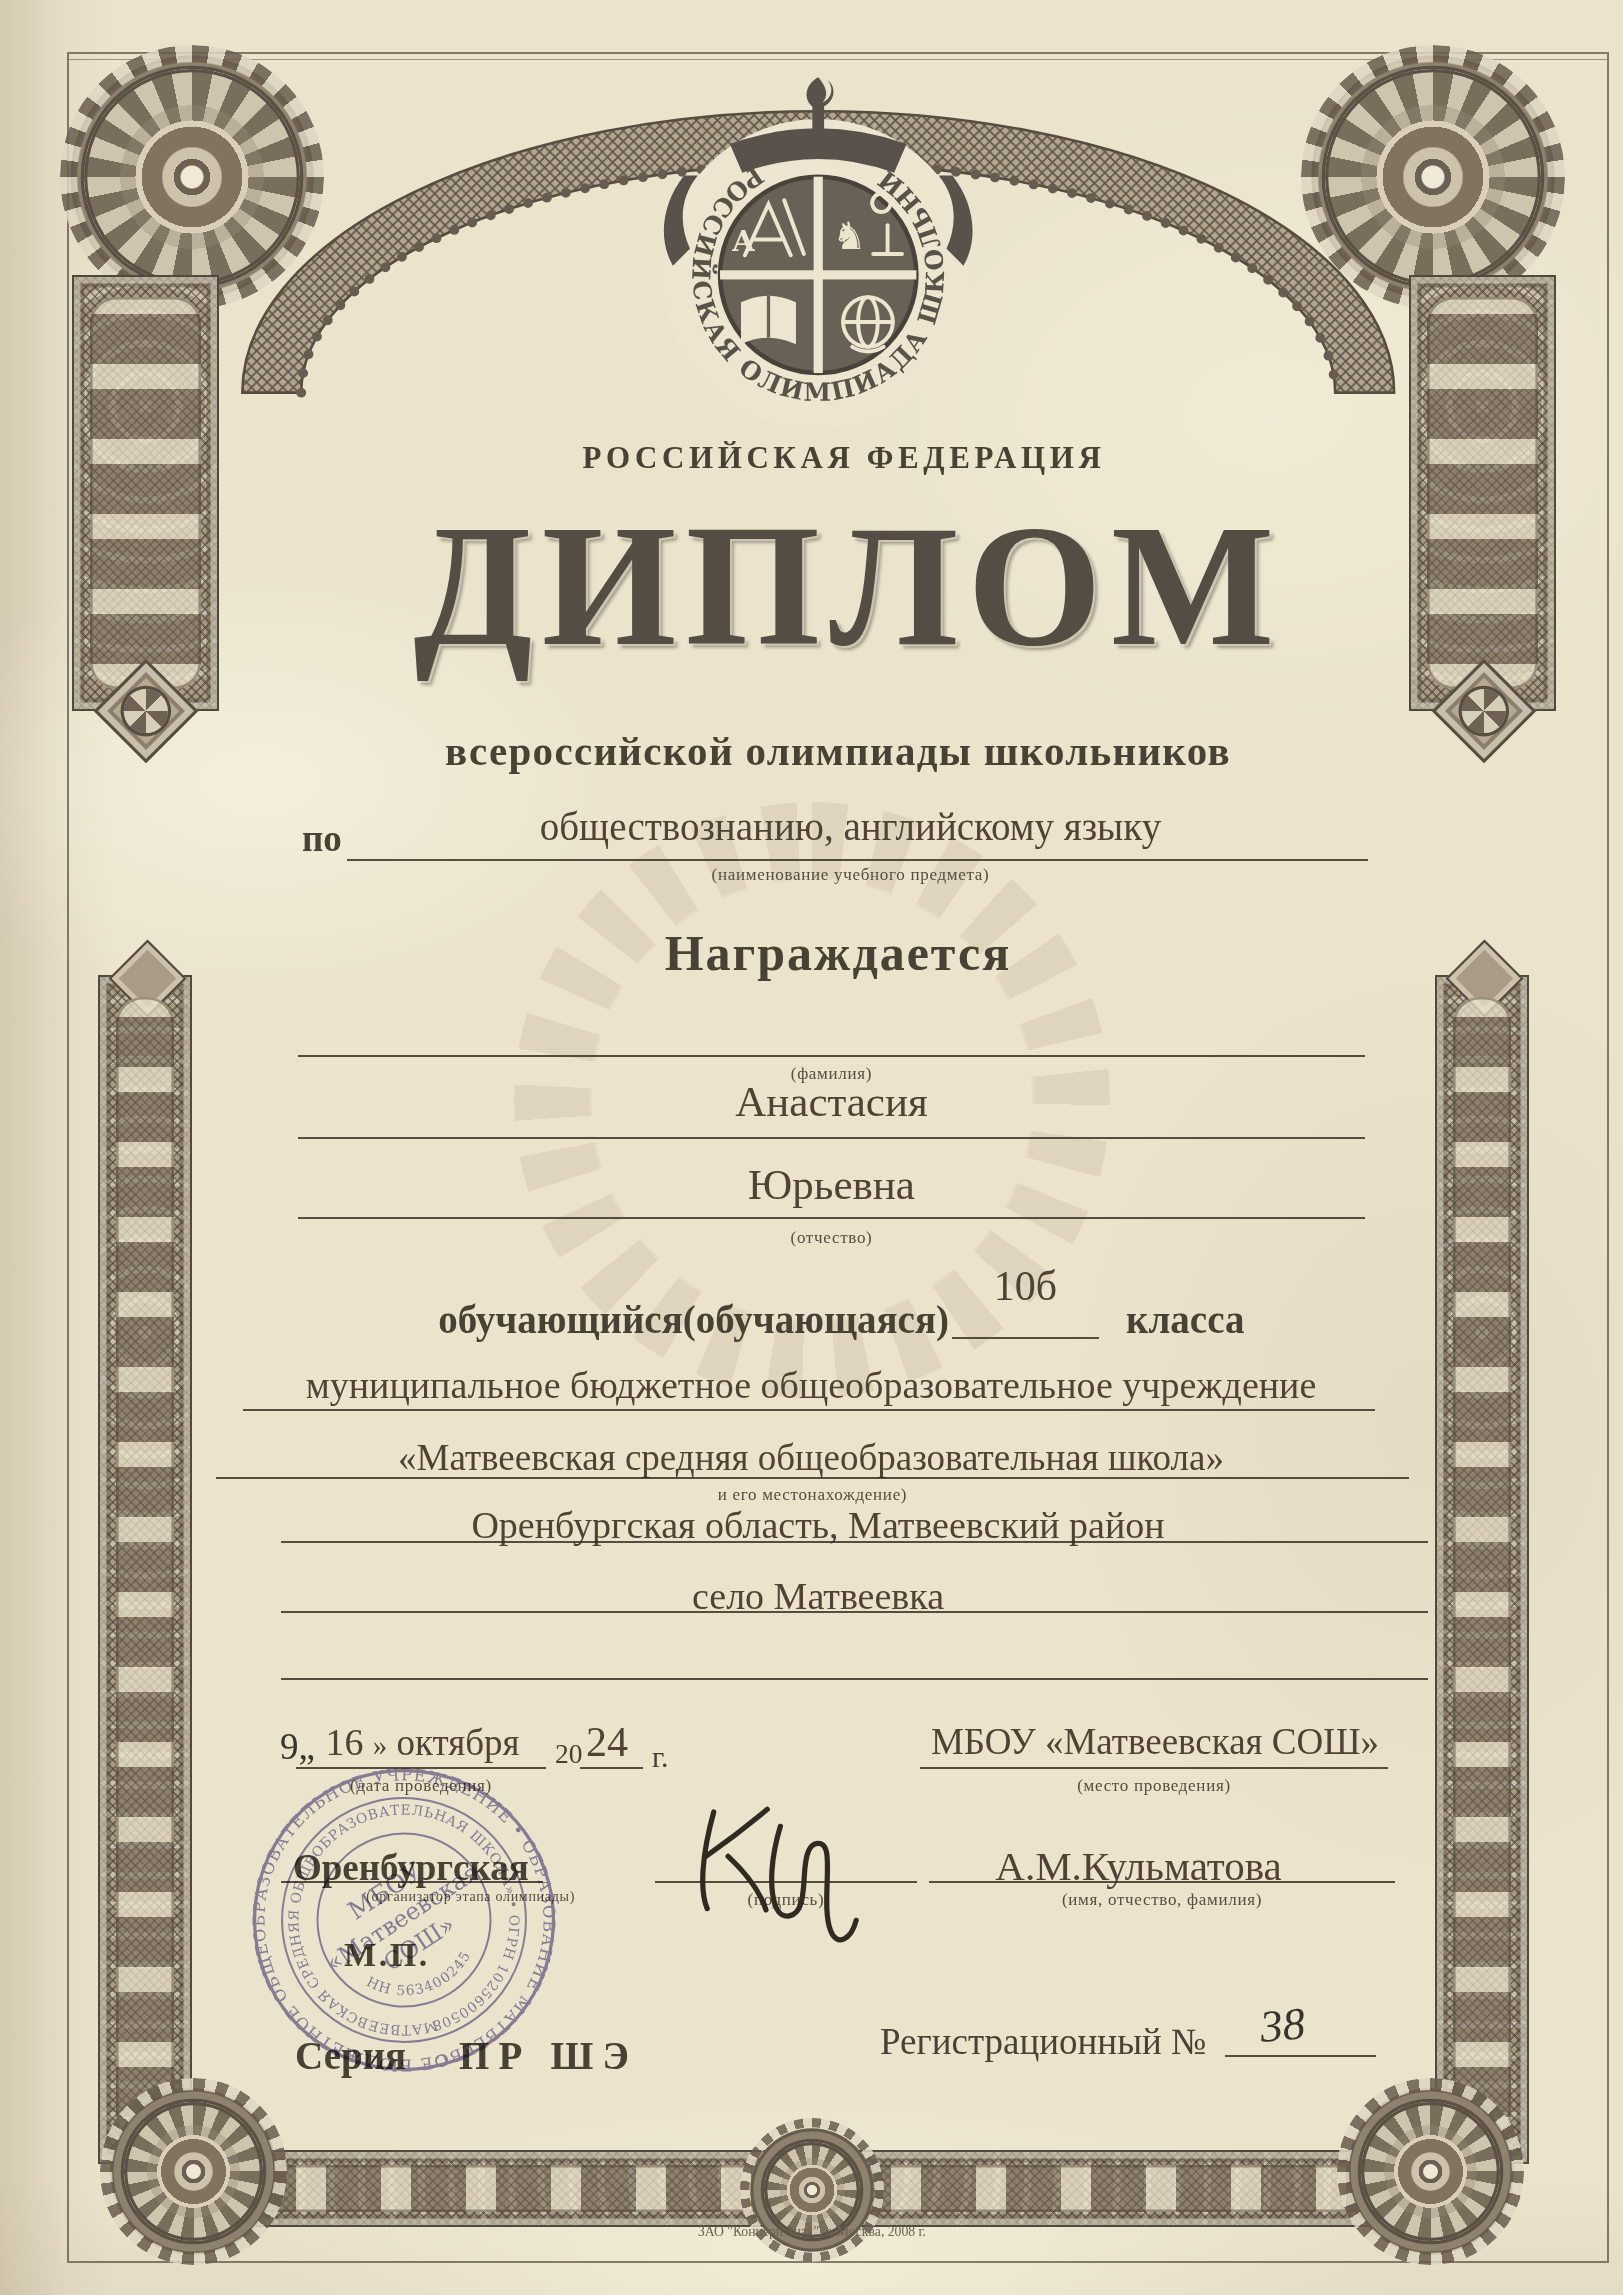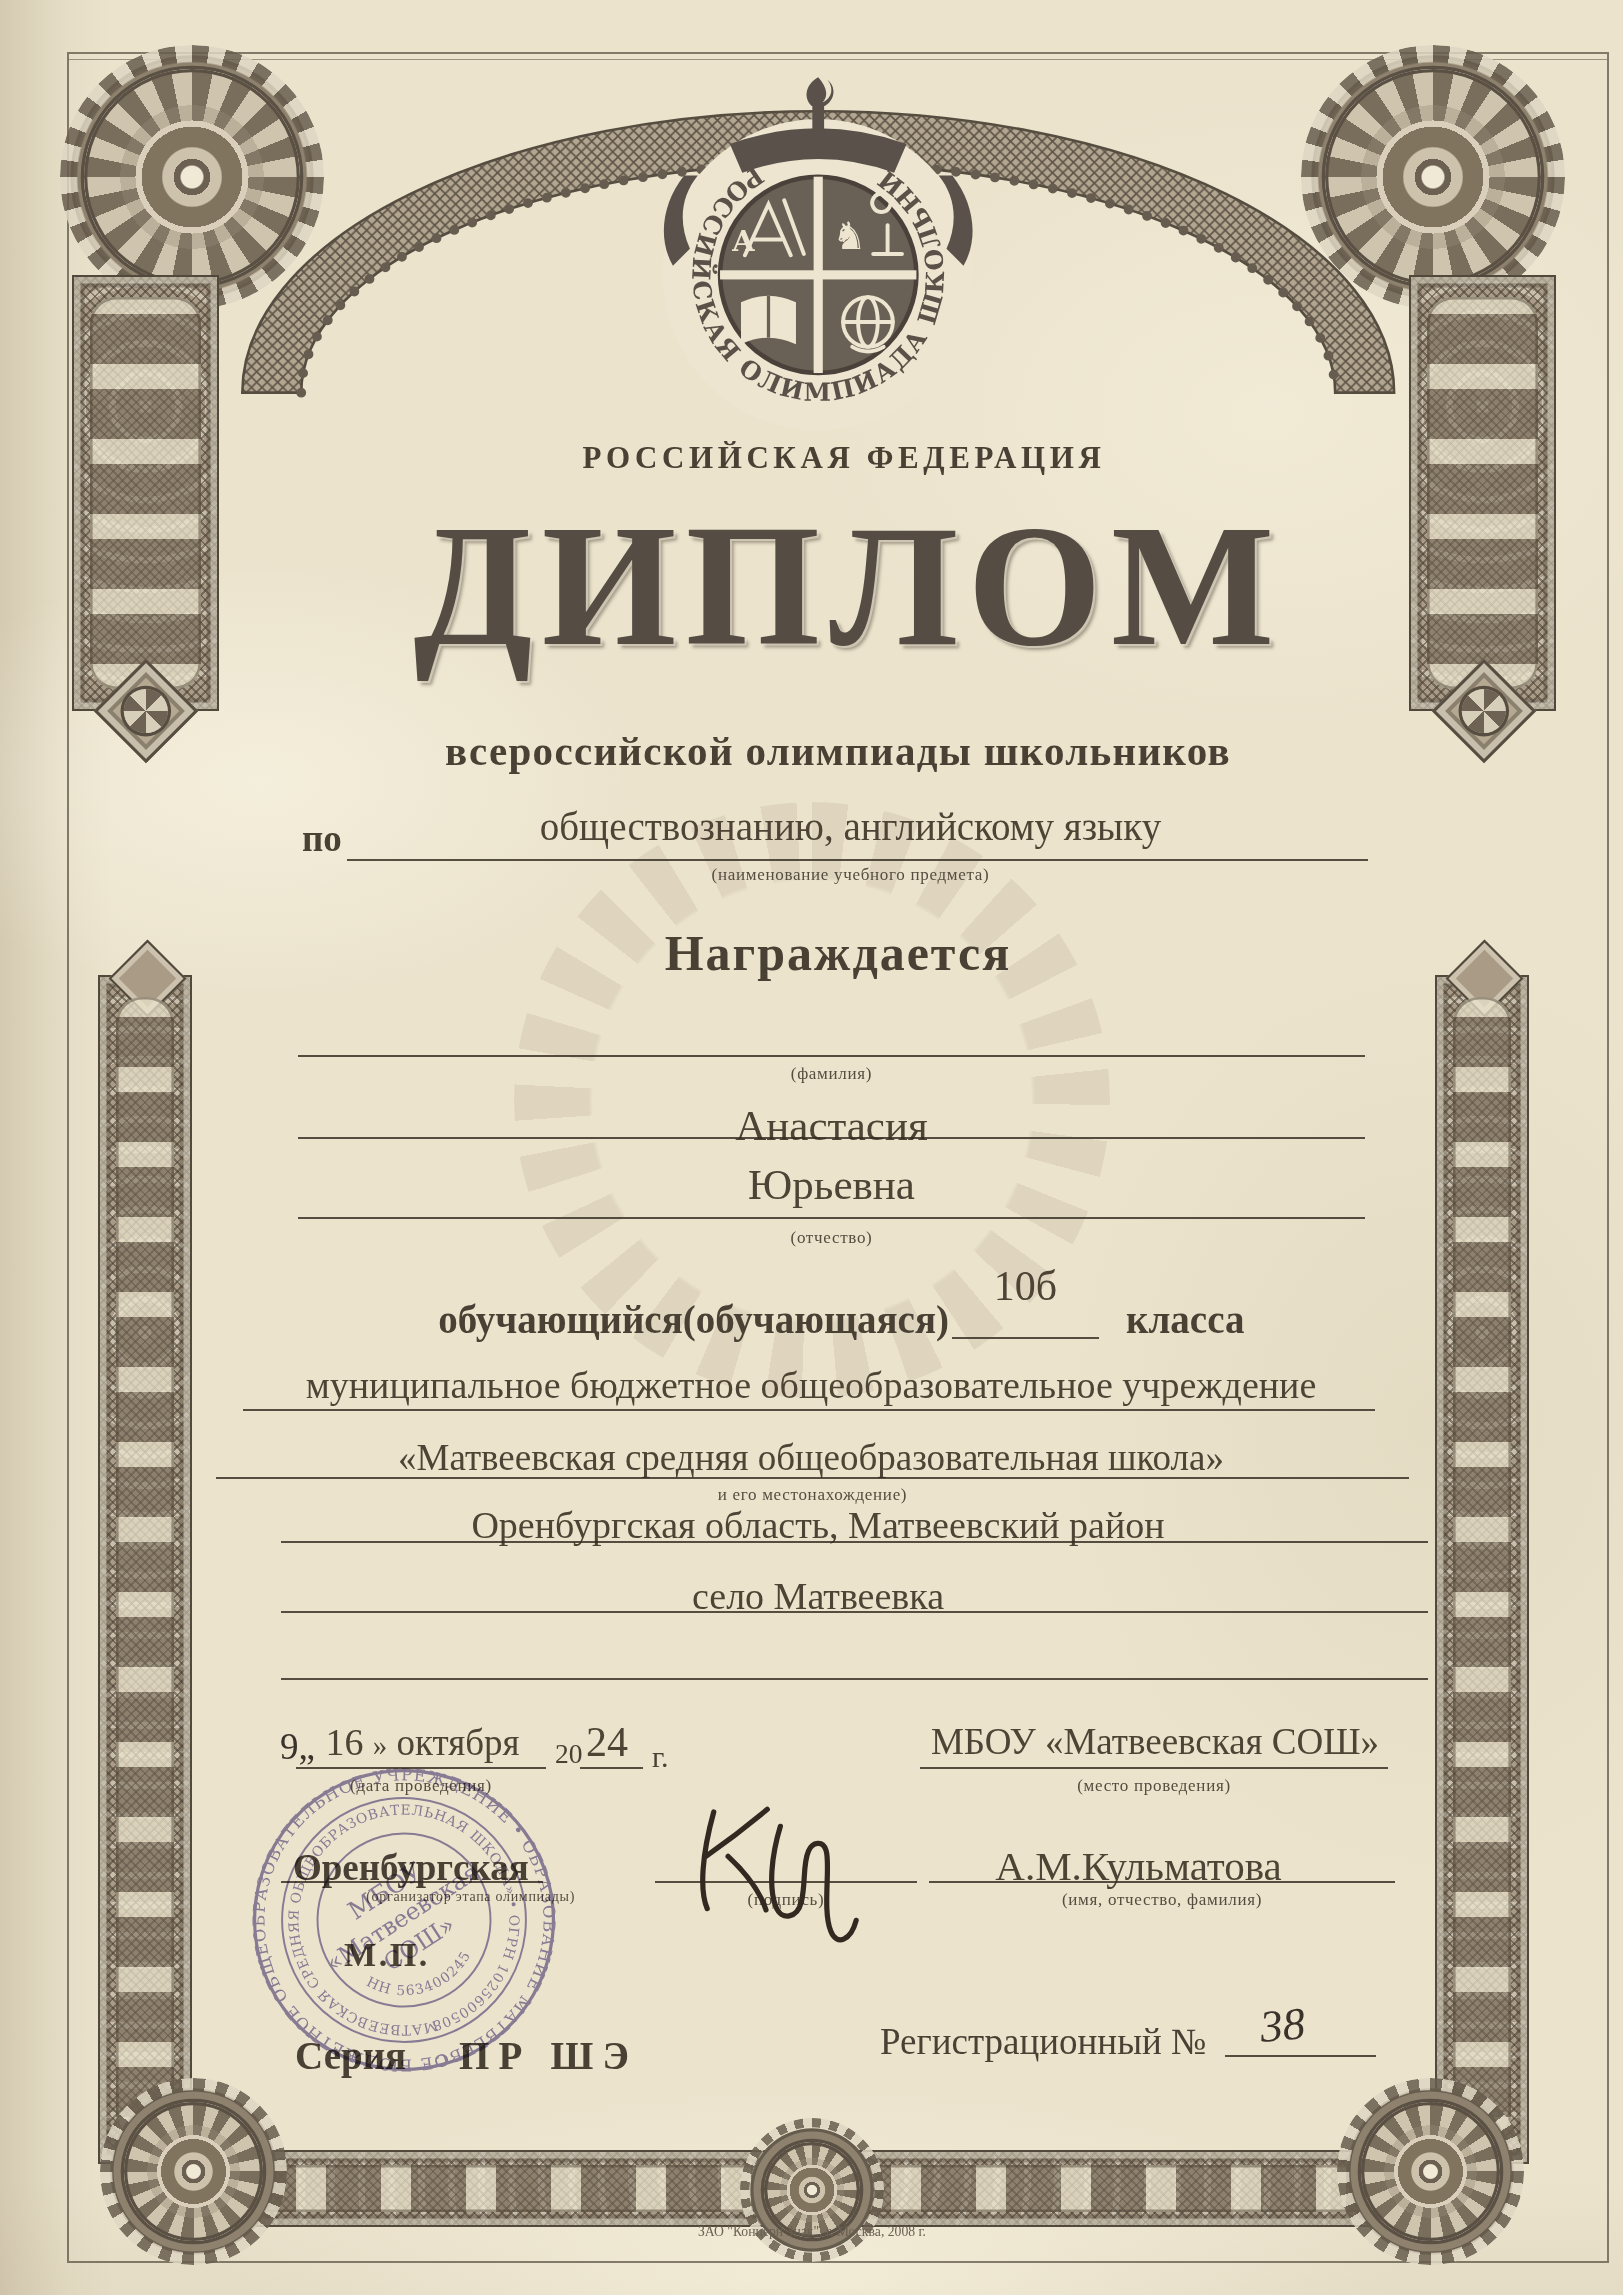--- a/index.html
+++ b/index.html
@@ -135,21 +135,21 @@
   <div class="t b ink" style="left:302px;top:817px;font-size:37px;">по</div>
   <div class="t c fill-val" style="left:353px;width:995px;top:804px;font-size:39px;">обществознанию, английскому языку</div>
   <div class="ln" style="left:347px;width:1021px;top:859px;"></div>
   <div class="t c cap" style="left:353px;width:995px;top:865px;">(наименование учебного предмета)</div>
 
   <div class="t c b ink" style="left:131px;width:1414px;top:924px;font-size:50px;letter-spacing:2px;">Награждается</div>
 
   <div class="ln" style="left:298px;width:1067px;top:1055px;"></div>
   <div class="t c cap" style="left:298px;width:1067px;top:1064px;">(фамилия)</div>
 
-  <div class="t c fill-val" style="left:288px;width:1087px;top:1077px;font-size:43px;margin-top:24px;">Анастасия</div>
+  <div class="t c fill-val" style="left:288px;width:1087px;top:1077px;font-size:43px;">Анастасия</div>
   <div class="ln" style="left:298px;width:1067px;top:1137px;"></div>
 
   <div class="t c fill-val" style="left:288px;width:1087px;top:1160px;font-size:43px;">Юрьевна</div>
   <div class="ln" style="left:298px;width:1067px;top:1217px;"></div>
   <div class="t c cap" style="left:298px;width:1067px;top:1228px;">(отчество)</div>
 
   <div class="t c fill-val" style="left:952px;width:147px;top:1262px;font-size:42px;">10б</div>
   <div class="t b ink" style="left:327px;width:622px;top:1297px;font-size:39px;text-align:right;">обучающийся(обучающаяся)</div>
   <div class="ln" style="left:952px;width:147px;top:1337px;"></div>
   <div class="t b ink" style="left:1126px;top:1297px;font-size:39px;">класса</div>

